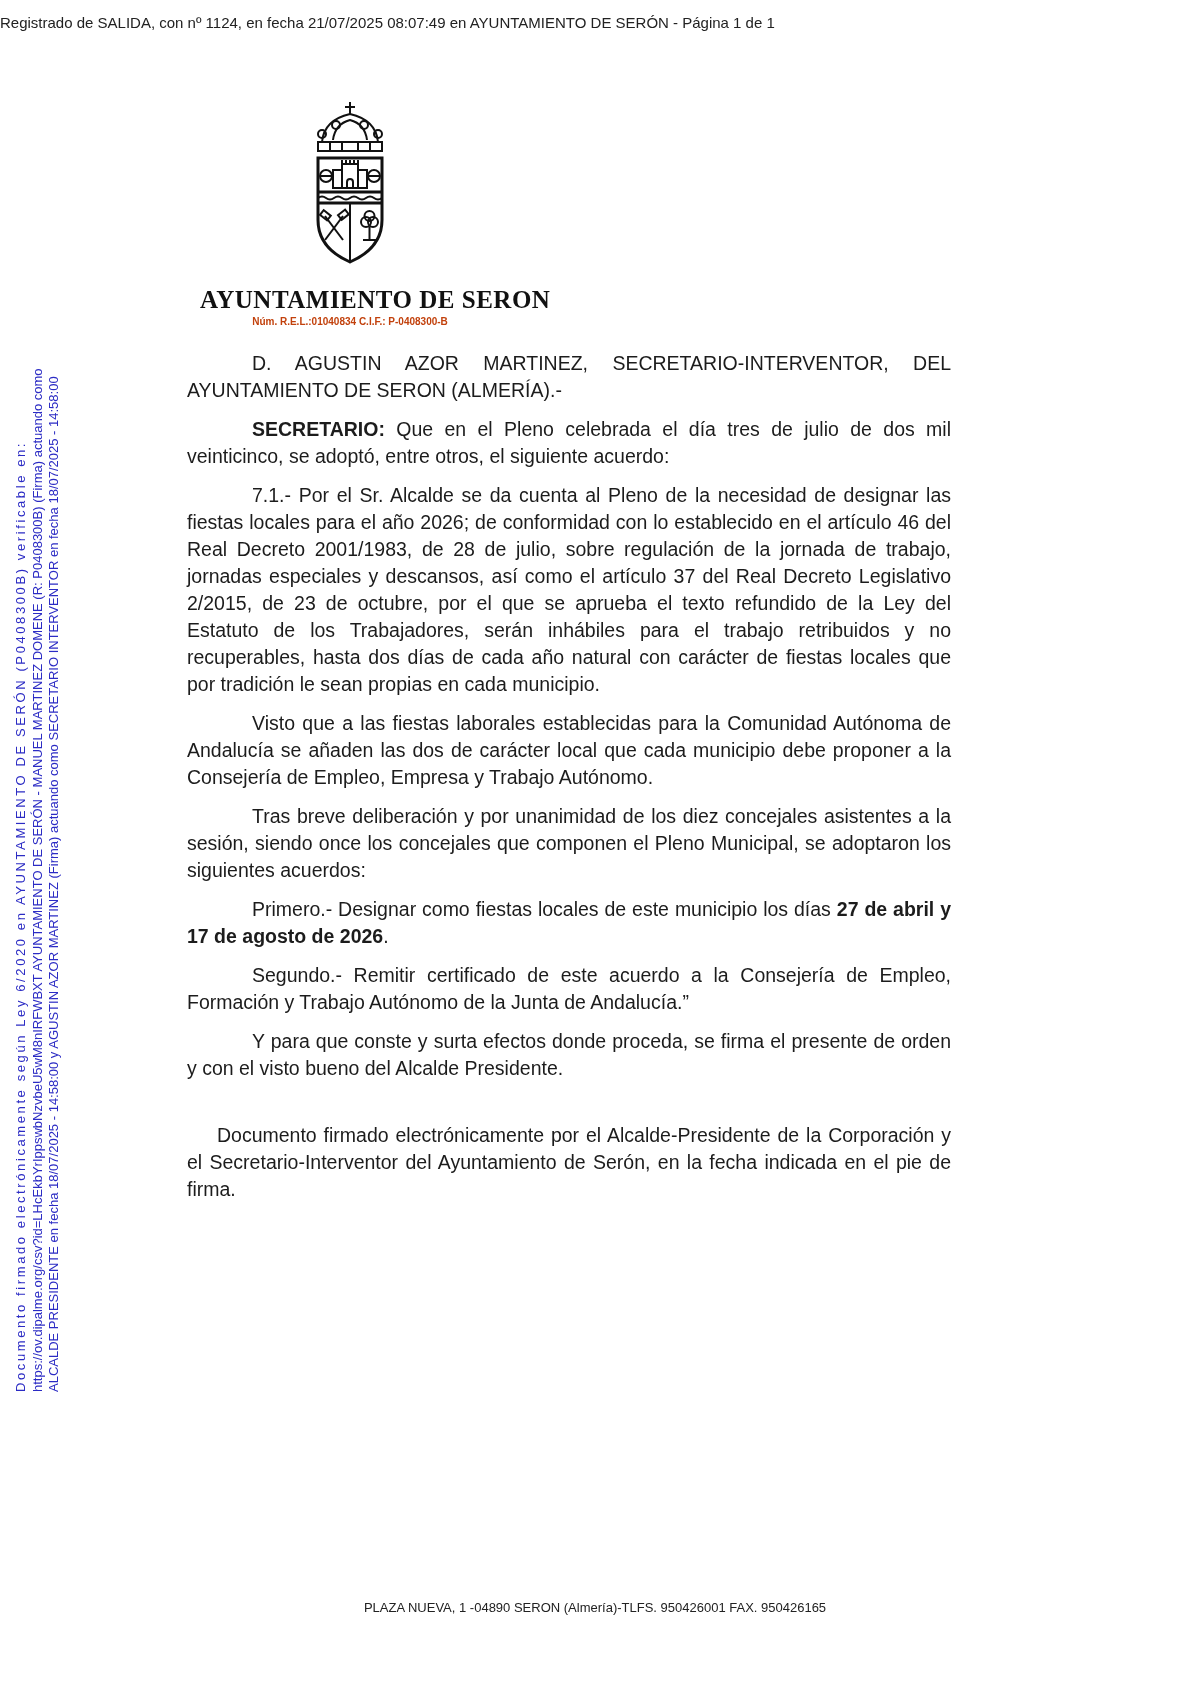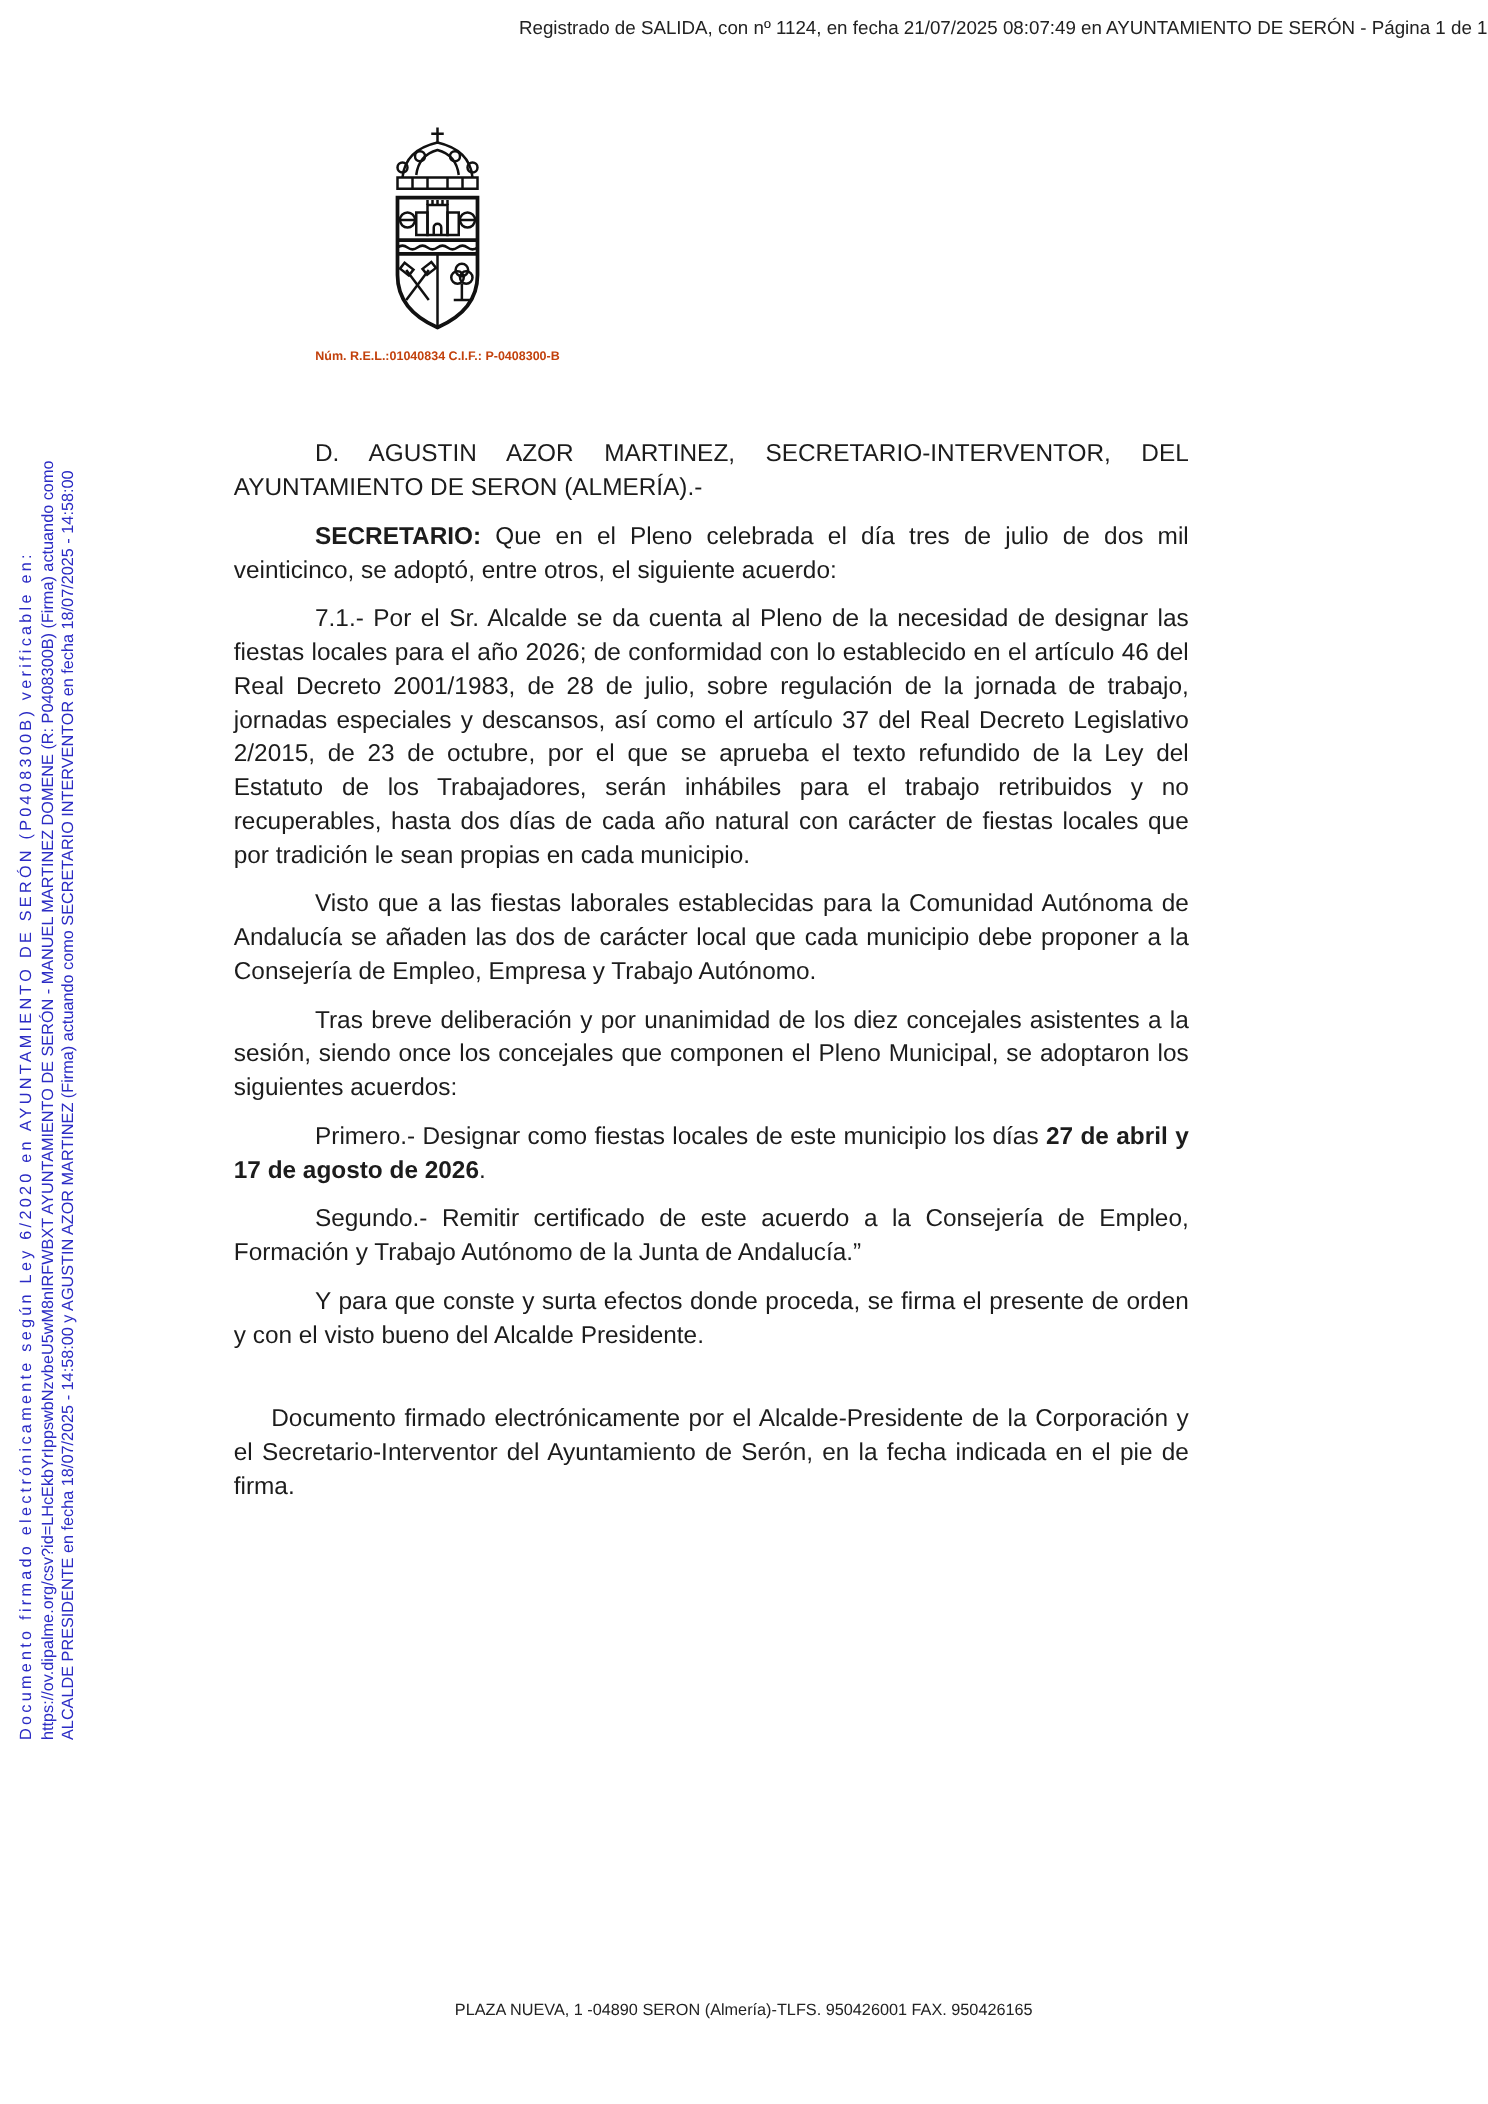--- a/index.html
+++ b/index.html
@@ -10,21 +10,21 @@
     background: #ffffff;
     overflow: hidden;
     font-family: "Liberation Sans", sans-serif;
     color: #1c1c1c;
   }
   .register-line {
     position: absolute;
     top: 14px;
     left: 0;
     width: 100%;
-    text-align: right;
+    text-align: left;
     font-size: 15px;
     color: #222;
     white-space: nowrap;
   }
   .crest-wrap {
     position: absolute;
     left: 200px;
     top: 100px;
     width: 300px;
     text-align: center;
@@ -138,20 +138,21 @@
       <line x1="58" y1="116" x2="40" y2="140"></line>
       <rect x="36" y="112" width="9" height="6" transform="rotate(38 40 115)"></rect>
       <rect x="54" y="112" width="9" height="6" transform="rotate(-38 58 115)"></rect>
 
       <circle cx="81" cy="122" r="5"></circle>
       <circle cx="88" cy="122" r="5"></circle>
       <circle cx="84.5" cy="116" r="5"></circle>
       <line x1="84.5" y1="127" x2="84.5" y2="140"></line>
       <line x1="78" y1="140" x2="91" y2="140"></line>
     </svg>
+    <div class="org-name">AYUNTAMIENTO DE SERON</div>
     <div class="org-ids">Núm. R.E.L.:01040834  C.I.F.: P-0408300-B</div>
   </div>
 
   <div class="doc-body">
     <p><span>D. AGUSTIN AZOR MARTINEZ, SECRETARIO-INTERVENTOR, DEL AYUNTAMIENTO DE SERON (ALMERÍA).-</span></p>
     <p><span class="b">SECRETARIO:</span><span> Que en el Pleno celebrada el día tres de julio de dos mil veinticinco, se adoptó, entre otros, el siguiente acuerdo:</span></p>
     <p>7.1.- Por el Sr. Alcalde se da cuenta al Pleno de la necesidad de designar las fiestas locales para el año 2026; de conformidad con lo establecido en el artículo 46 del Real Decreto 2001/1983, de 28 de julio, sobre regulación de la jornada de trabajo, jornadas especiales y descansos, así como el artículo 37 del Real Decreto Legislativo 2/2015, de 23 de octubre, por el que se aprueba el texto refundido de la Ley del Estatuto de los Trabajadores, serán inhábiles para el trabajo retribuidos y no recuperables, hasta dos días de cada año natural con carácter de fiestas locales que por tradición le sean propias en cada municipio.</p>
     <p>Visto que a las fiestas laborales establecidas para la Comunidad Autónoma de Andalucía se añaden las dos de carácter local que cada municipio debe proponer a la Consejería de Empleo, Empresa y Trabajo Autónomo.</p>
     <p>Tras breve deliberación y por unanimidad de los diez concejales asistentes a la sesión, siendo once los concejales que componen el Pleno Municipal, se adoptaron los siguientes acuerdos:</p>
     <p><span>Primero.- Designar como fiestas locales de este municipio los días </span><span class="b">27 de abril y 17 de agosto de 2026</span><span>.</span></p>

